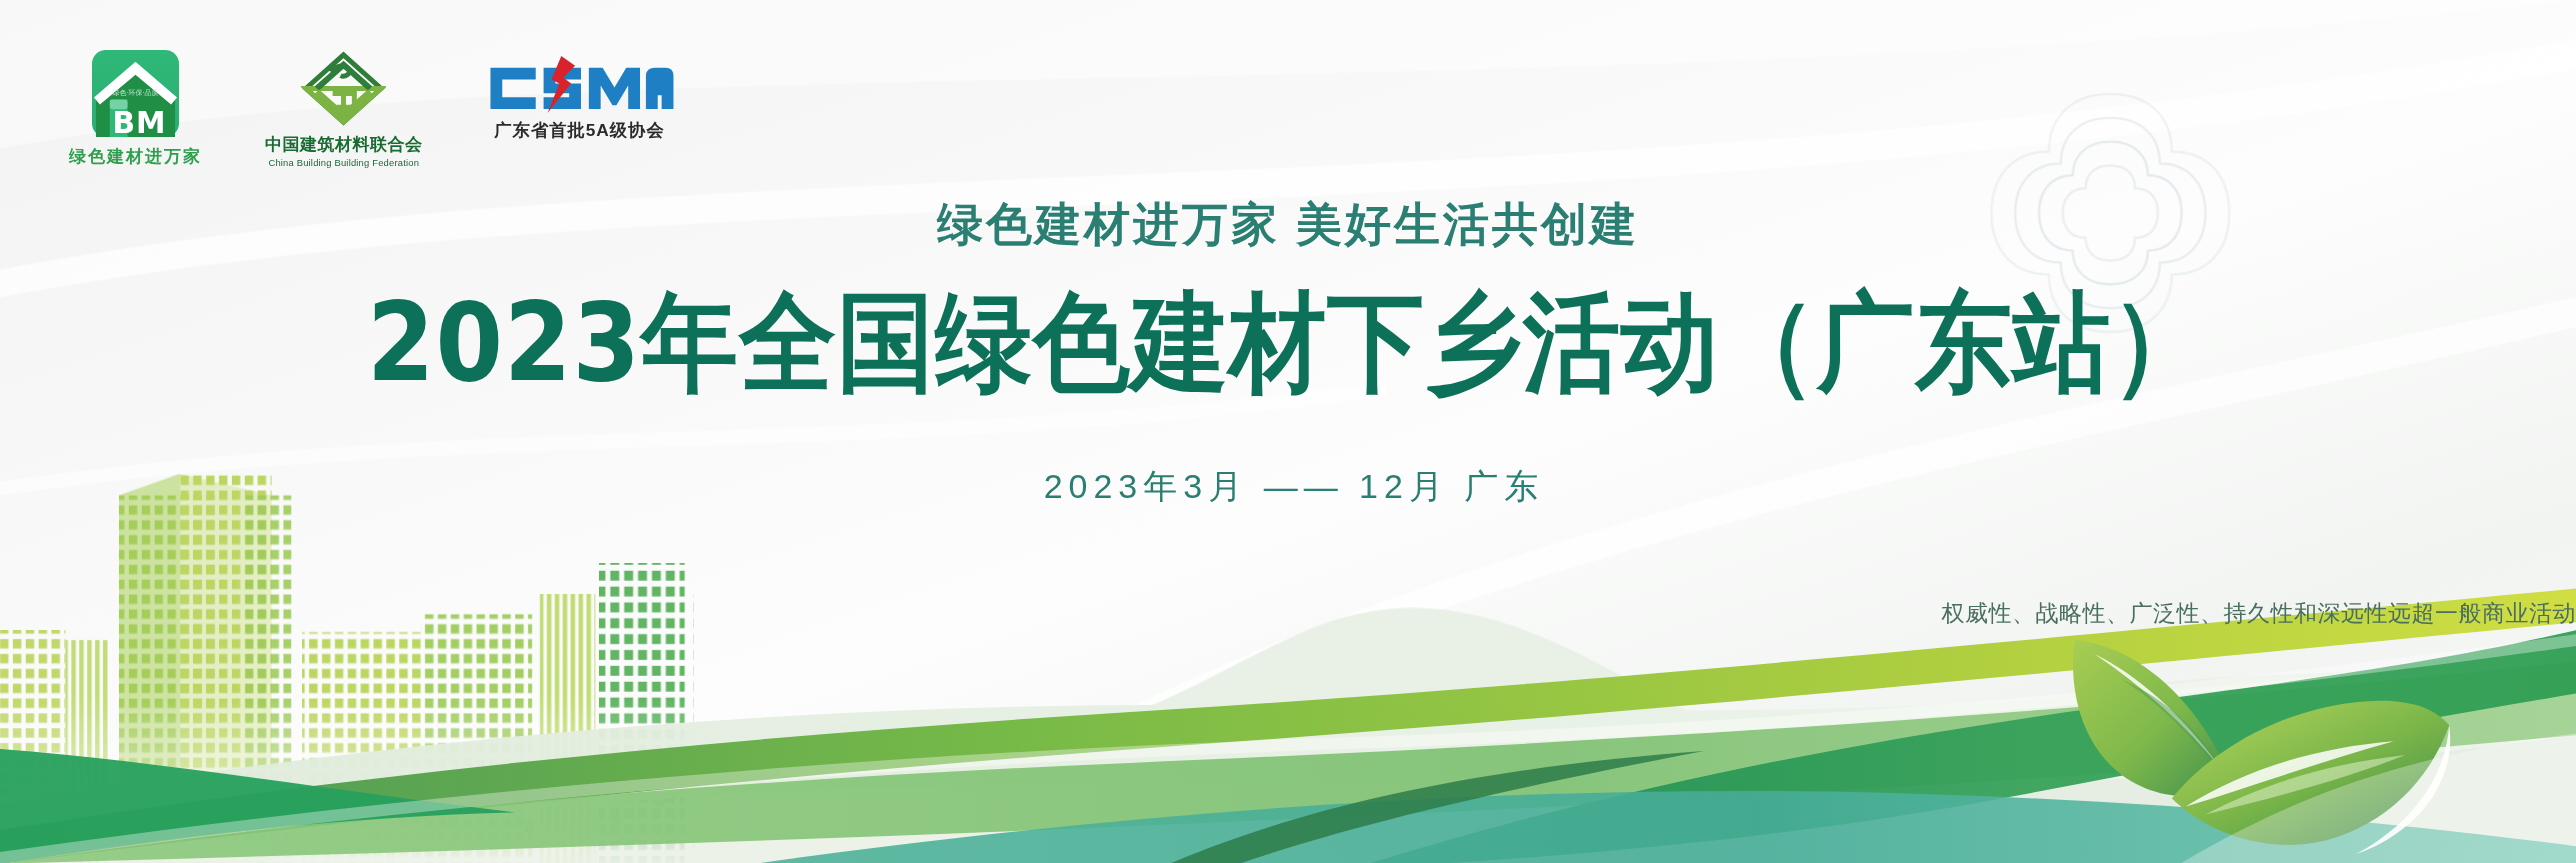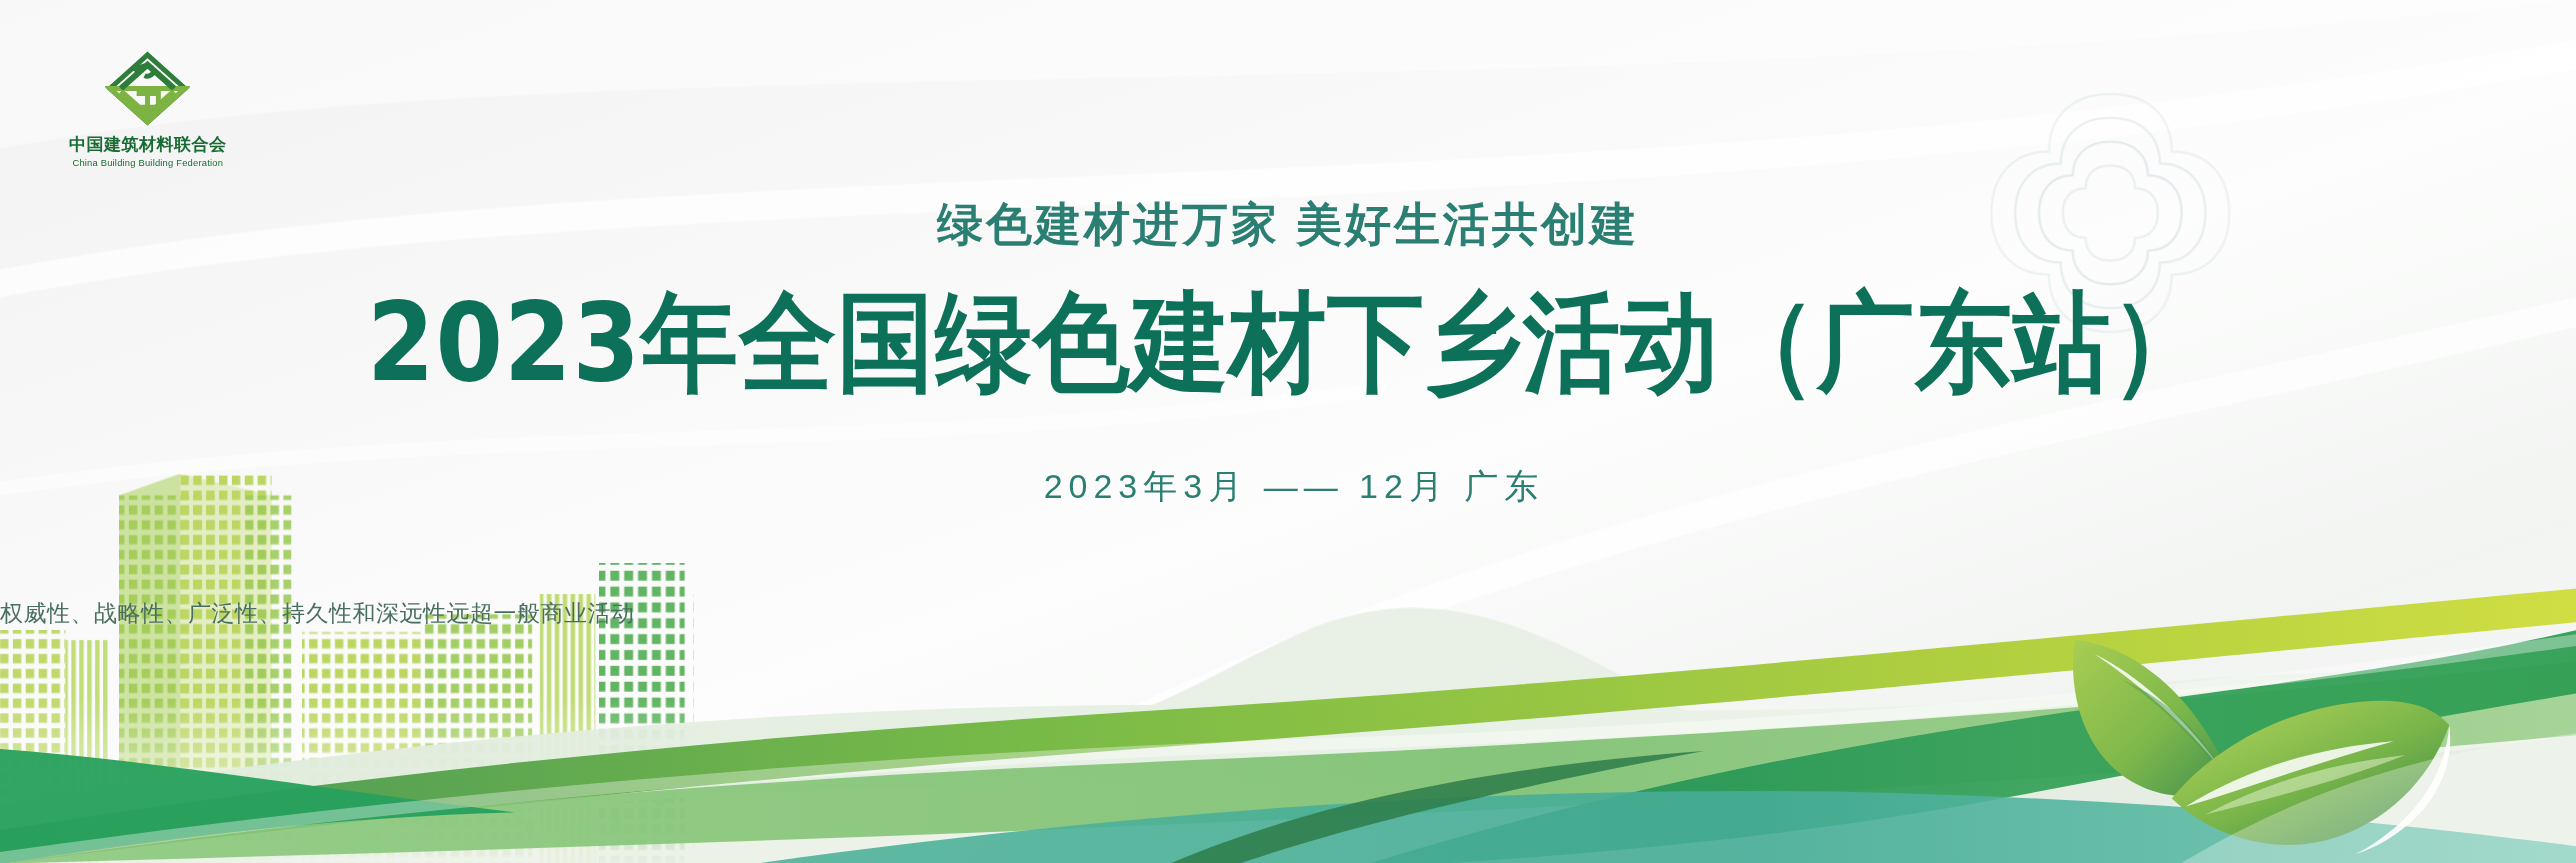--- a/index.html
+++ b/index.html
@@ -119,21 +119,21 @@
     font-weight: bold;
     letter-spacing: 1.5px;
     z-index: 6;
   }
   .tagline .gap { display: inline-block; width: 26px; }
 
   .fineprint {
     position: absolute;
     left: 0; right: 0;
     top: 598px;
-    text-align: left;
+    text-align: right;
     color: #4a6f60;
     font-size: 23px;
     letter-spacing: 0.5px;
     z-index: 6;
   }
 </style>
 </head>
 <body>
 
 <div id="banner">
@@ -350,37 +350,72 @@
         <path d="M140,186 C200,154 268,134 342,126 C276,152 204,170 140,186 Z" fill="#dff0c9" opacity="0.55"></path>
         <path d="M386,96 C394,150 356,204 292,226 C348,196 382,150 386,96 Z" fill="#ffffff" opacity="0.9"></path>
       </g>
     </g>
 
     <path d="M2200,872 C2320,800 2440,760 2600,740 L2600,872 Z" fill="#ffffff" opacity="0.3"></path>
   </svg>
 
   <div class="logo-row">
 
+    <div class="logo-block">
+      <svg width="91" height="91" viewBox="0 0 92 92">
+        <defs>
+          <linearGradient id="gbmTop" x1="0" y1="0" x2="0" y2="1">
+            <stop offset="0%" stop-color="#2fb878"></stop>
+            <stop offset="100%" stop-color="#2aae72"></stop>
+          </linearGradient>
+        </defs>
+        <rect x="2" y="2" width="88" height="88" rx="14" fill="url(#gbmTop)"></rect>
+        <path d="M46 16 L86 50 L86 90 L6 90 L6 50 Z" fill="#1f8f45"></path>
+        <path d="M46 14 L88 50 L82 57 L46 27 L10 57 L4 50 Z" fill="#ffffff"></path>
+        <path d="M20 52 L38 52 L38 90 L20 90 Z" fill="#2fb878"></path>
+        <rect x="20" y="52" width="18" height="10" rx="3" fill="#ffffff" opacity="0.35"></rect>
+        <text x="46" y="48" font-family="DejaVu Sans, sans-serif" font-size="7" fill="#bfe8cf" text-anchor="middle">绿色·环保·品质</text>
+        <text x="50" y="86" font-family="DejaVu Sans, sans-serif" font-size="30" font-weight="bold" fill="#ffffff" text-anchor="middle" letter-spacing="1">BM</text>
+      </svg>
+      <div class="logo-caption">绿色建材进万家</div>
+    </div>
 
     <div class="logo-block" style="margin-top:2px">
       <svg width="85" height="77" viewBox="0 0 86 78">
         <g fill="none" stroke-linejoin="miter">
           <path d="M43 5 L81 39 L43 73 L5 39 Z" stroke="#2f7d3a" stroke-width="5"></path>
           <path d="M43 39 L81 39 L43 73 L5 39 Z" stroke="#7cb342" stroke-width="5" fill="none"></path>
           <path d="M16 39 L43 15 L70 39" stroke="#2f7d3a" stroke-width="6"></path>
           <path d="M30 22 C34 16 44 14 48 19 C52 24 44 28 40 26" stroke="#2f7d3a" stroke-width="5"></path>
           <path d="M16 42 L43 66 L70 42" stroke="#7cb342" stroke-width="6"></path>
           <path d="M32 44 L54 44 L54 58 L36 58" stroke="#7cb342" stroke-width="5"></path>
           <path d="M43 38 L43 66" stroke="#7cb342" stroke-width="5"></path>
         </g>
       </svg>
       <div class="logo-caption dark">中国建筑材料联合会</div>
       <div class="logo-caption-en">China Building Building Federation</div>
     </div>
 
+    <div class="logo-block" style="margin-top:6px">
+      <svg width="188" height="61" viewBox="0 0 190 62">
+        <g fill="#1f7fc4">
+
+          <path d="M4 14 L50 14 L50 26 L16 26 L16 44 L50 44 L50 56 L4 56 Z"></path>
+
+          <path d="M58 14 L96 14 L96 26 L70 26 L70 30 L96 30 L96 56 L58 56 L58 44 L84 44 L84 40 L58 40 Z"></path>
+
+          <path d="M104 56 L104 14 L118 14 L130 34 L142 14 L156 14 L156 56 L144 56 L144 32 L132 52 L128 52 L116 32 L116 56 Z"></path>
+
+          <path d="M162 56 L162 22 C162 17 166 14 171 14 L182 14 C187 14 190 17 190 22 L190 56 L178 56 L178 42 L174 42 L174 56 Z M174 24 L178 24 L178 32 L174 32 Z"></path>
+        </g>
+
+        <path d="M76 2 L90 12 L78 24 L86 30 L62 60 L74 30 L66 26 Z" fill="#d8232a"></path>
+      </svg>
+      <div class="logo-caption-cbma">广东省首批5A级协会</div>
+    </div>
   </div>
 
   <div class="subtitle">绿色建材进万家  美好生活共创建</div>
 
   <div class="headline">2023年全国绿色建材下乡活动（广东站）</div>
 
   <div class="dateline">2023年3月 —— 12月   广东</div>
 
 
   <div class="fineprint">权威性、战略性、广泛性、持久性和深远性远超一般商业活动</div>

